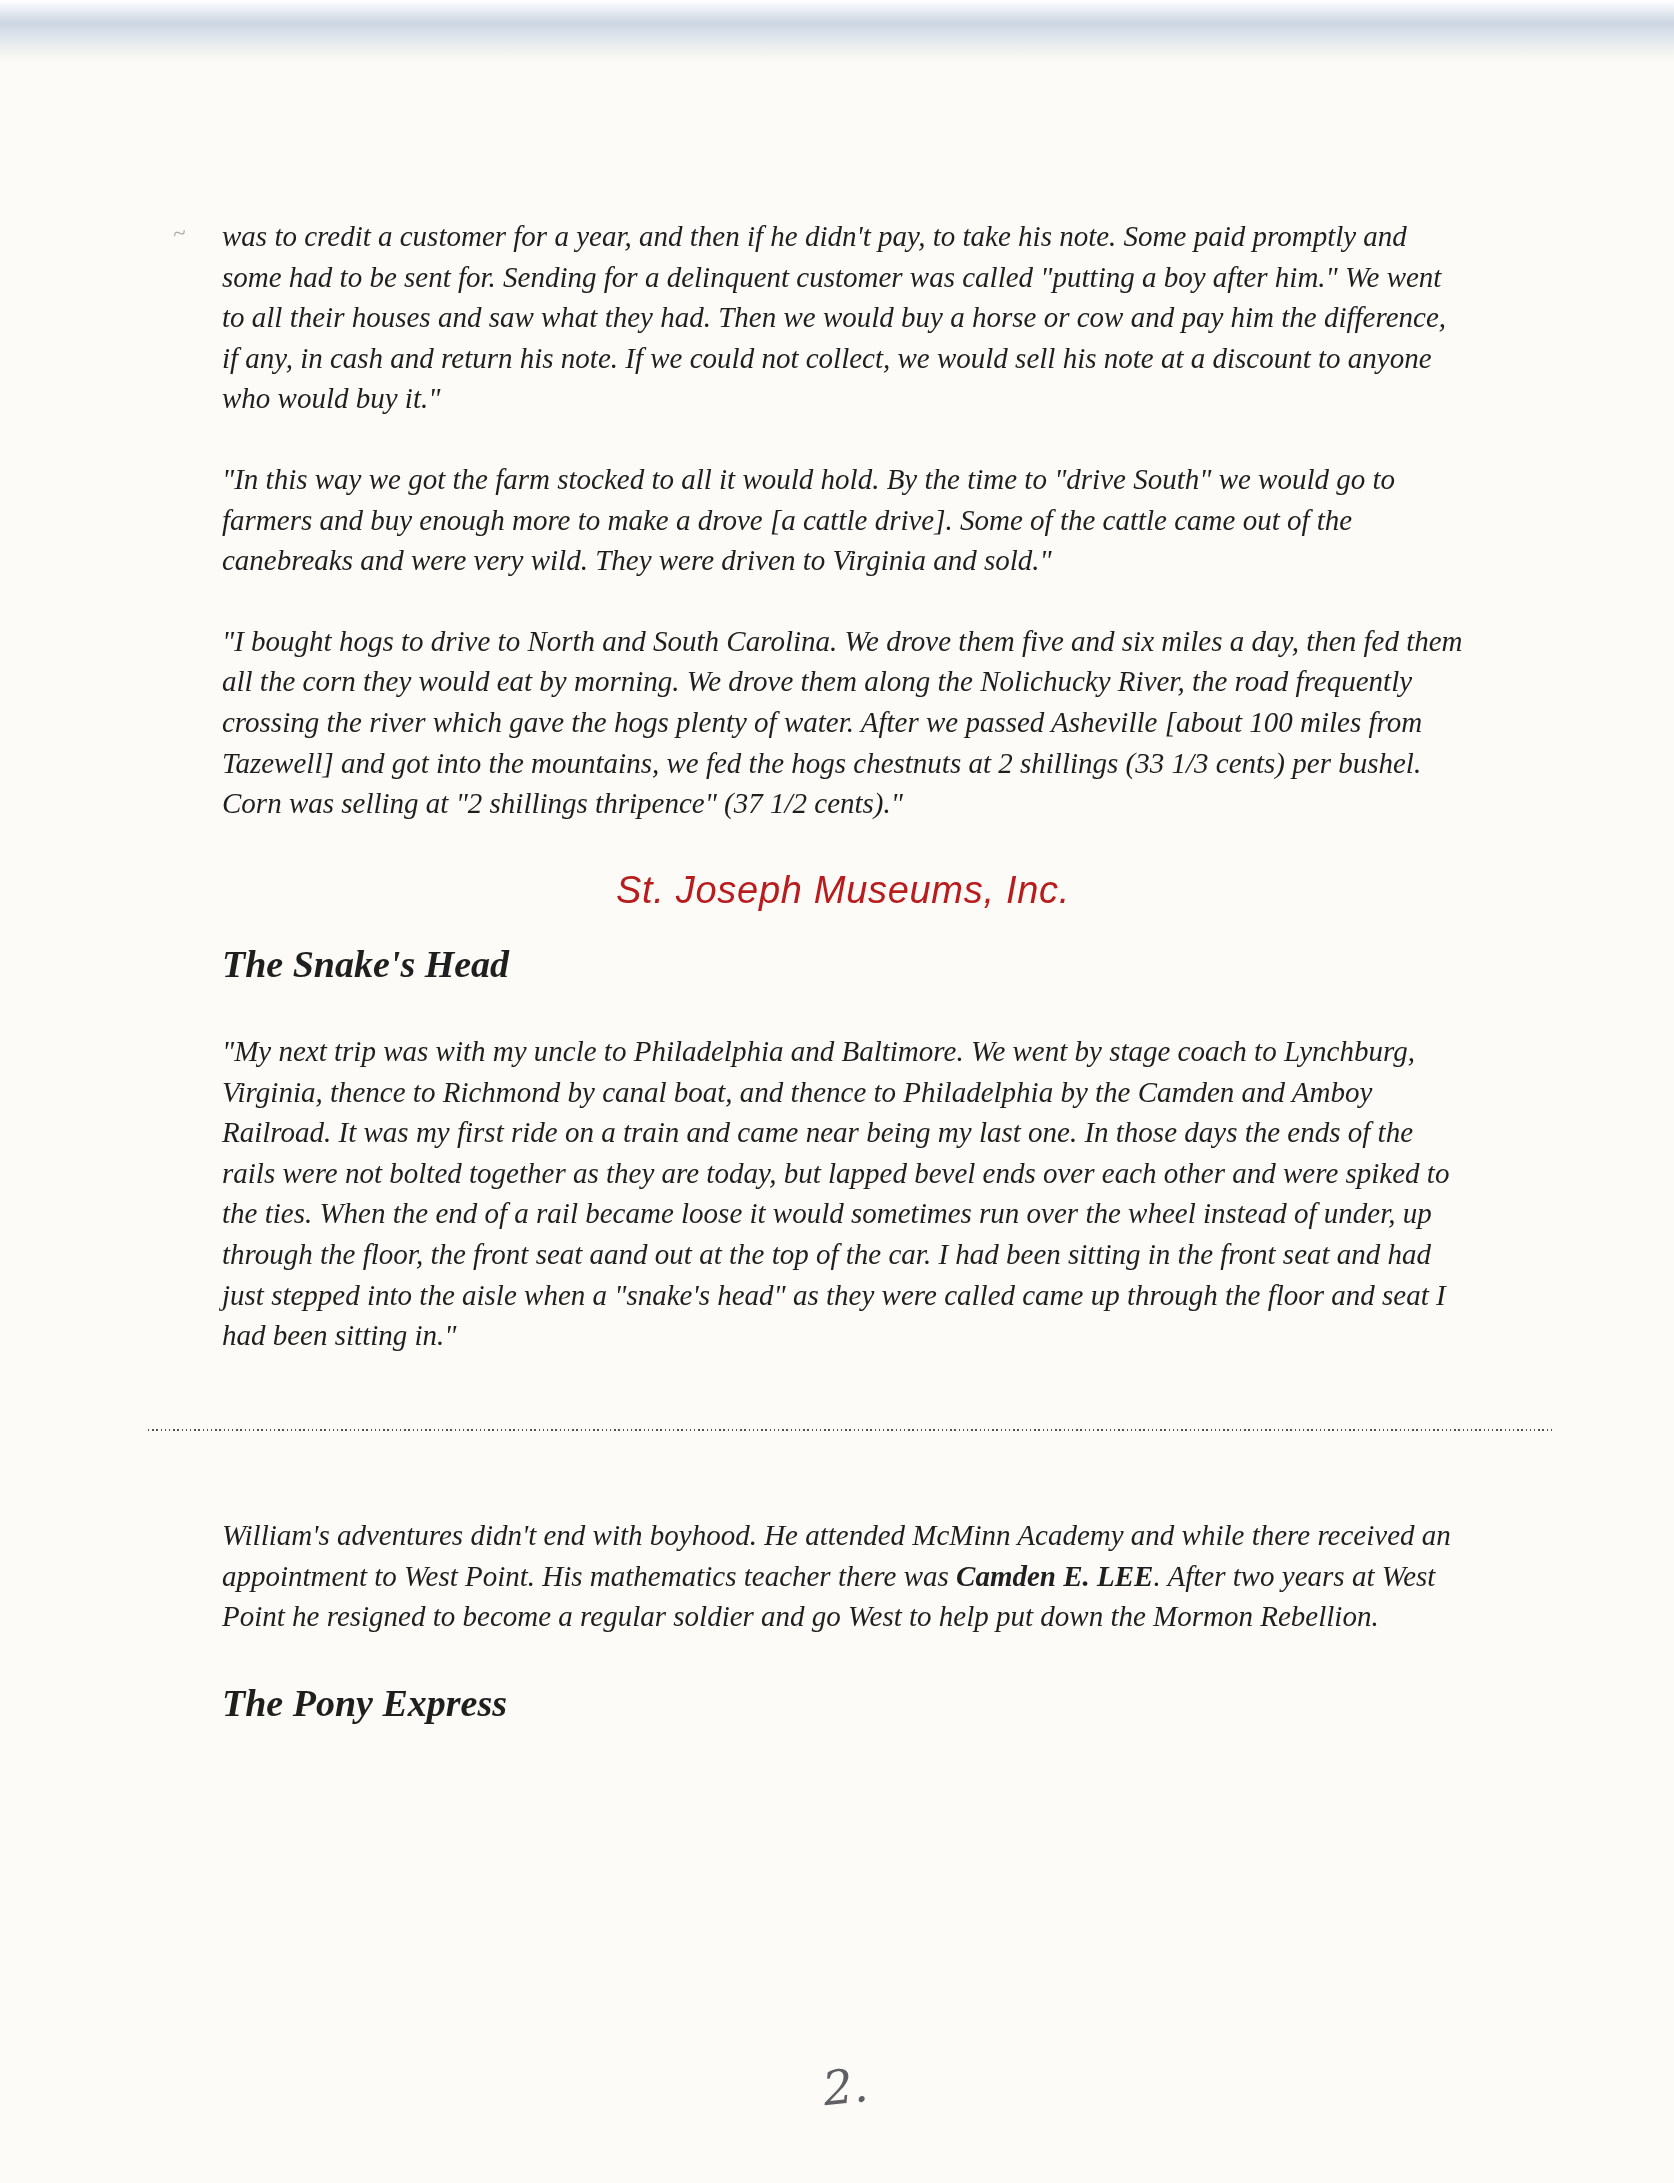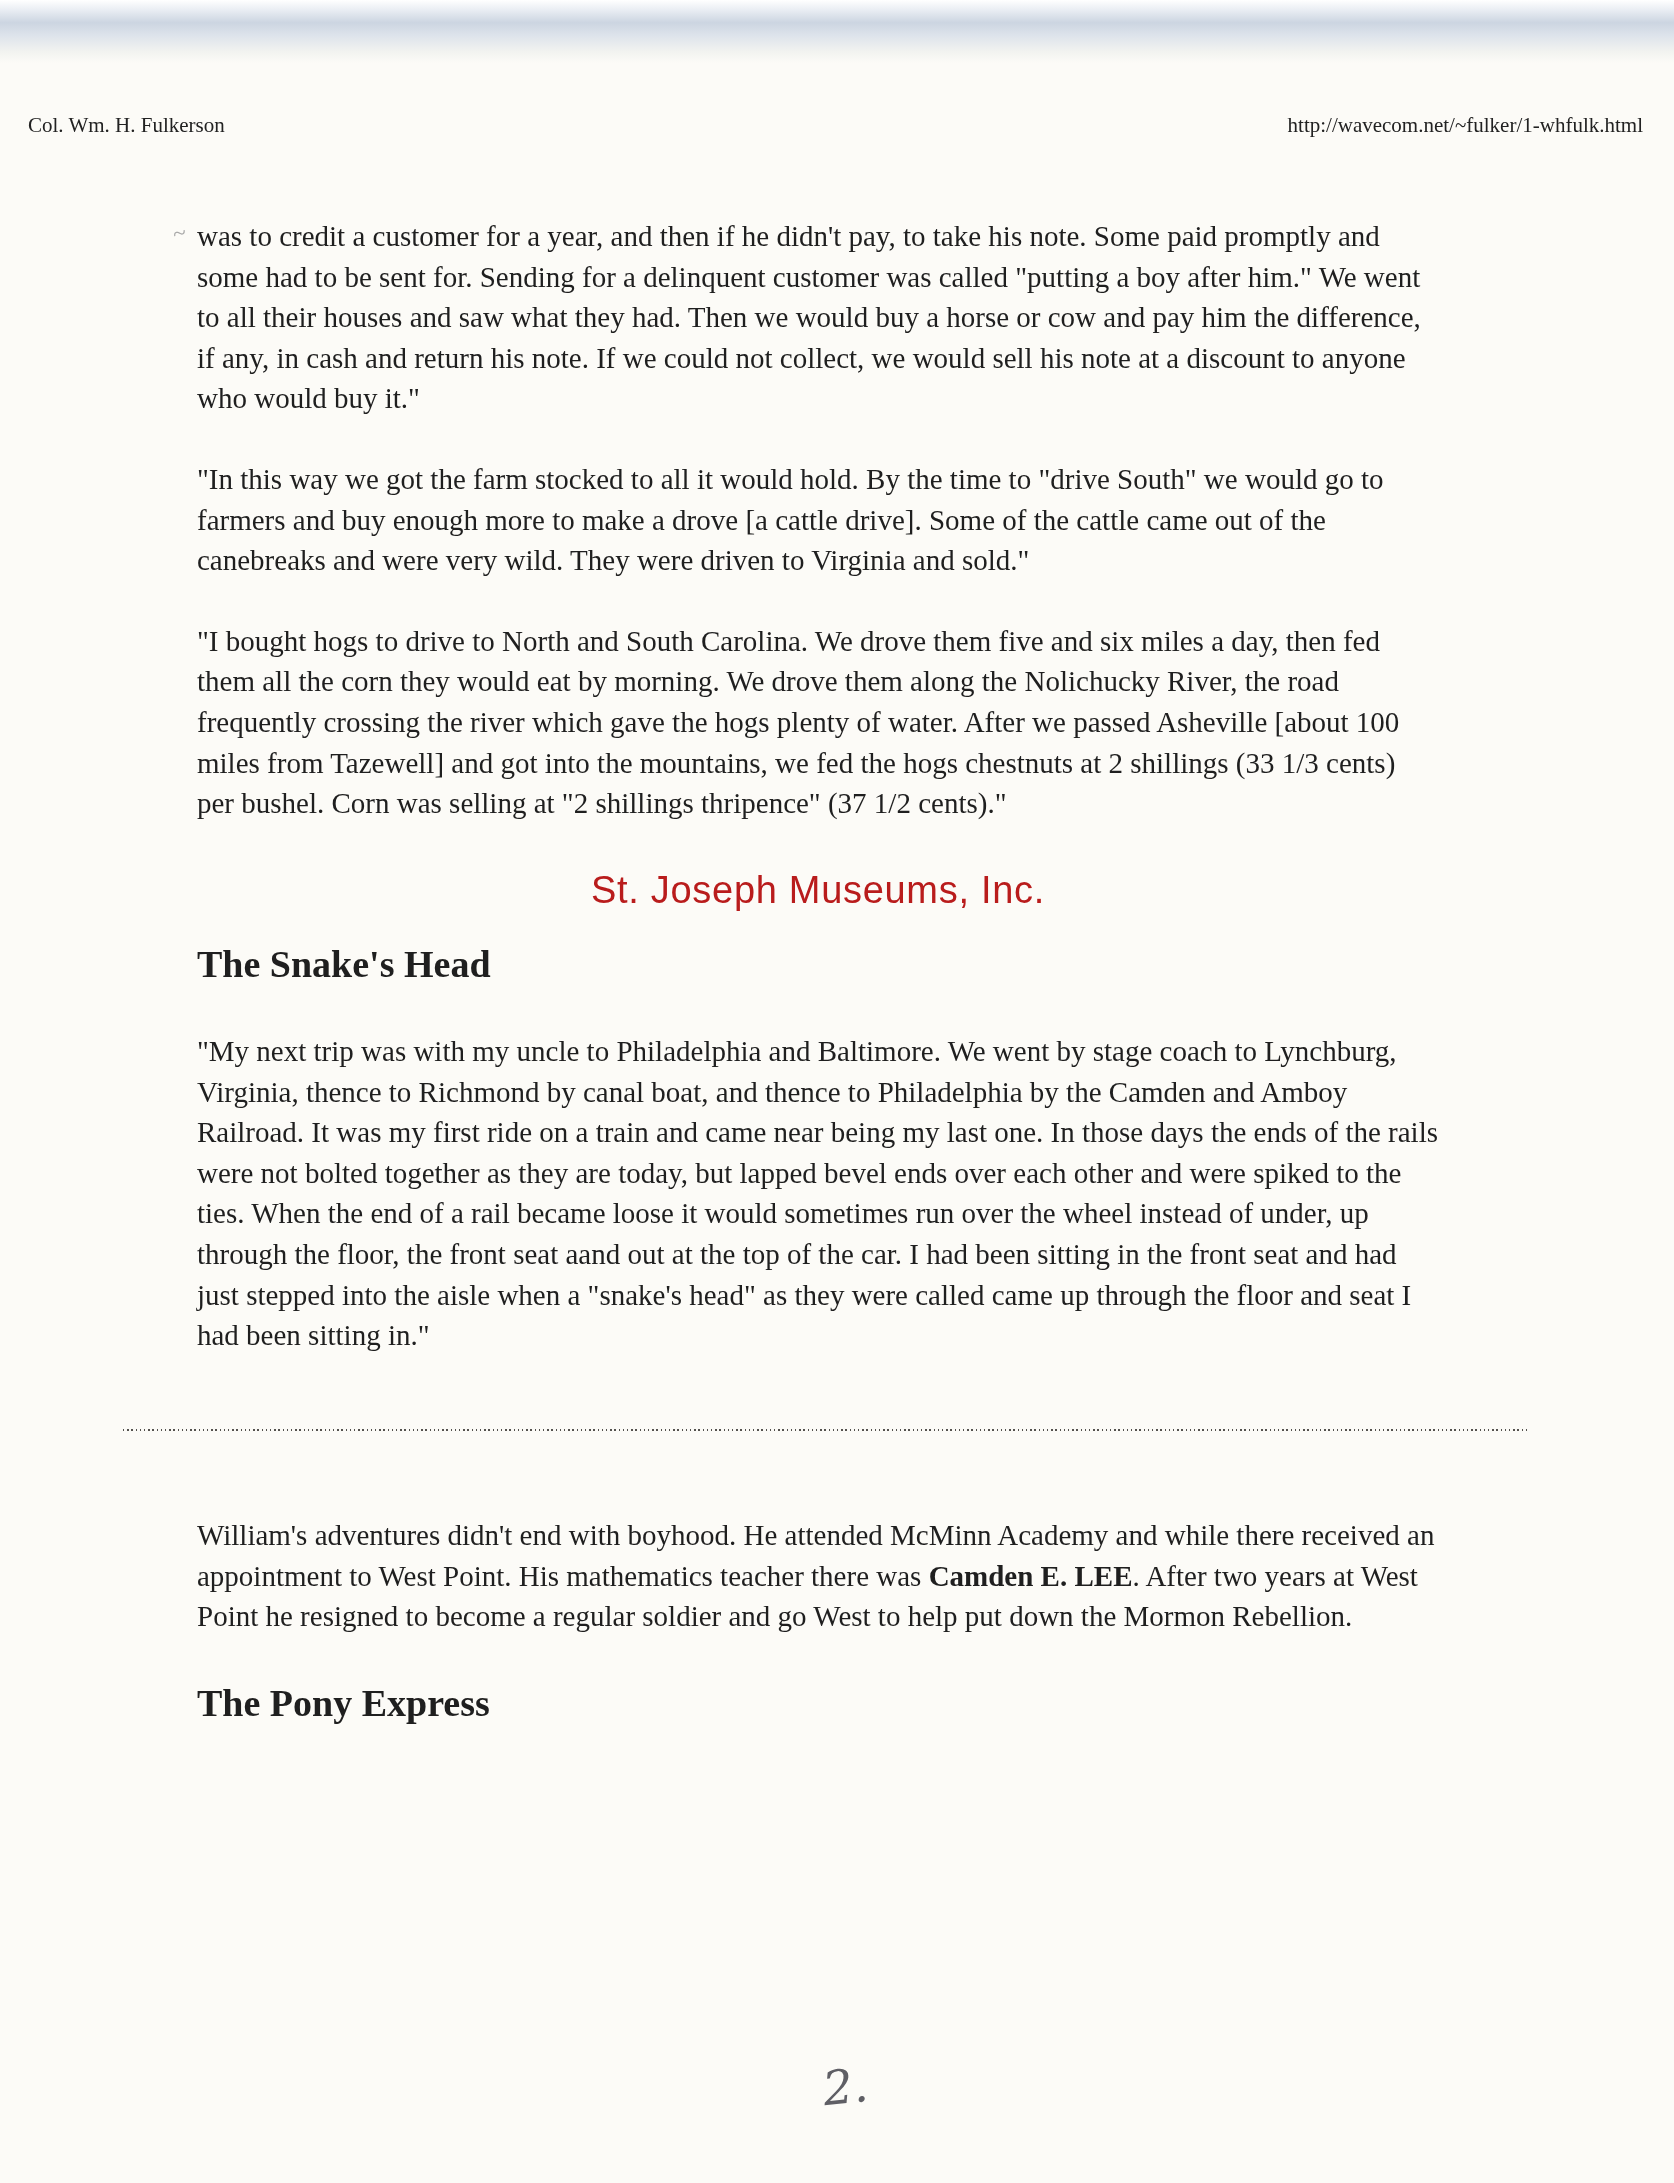--- a/index.html
+++ b/index.html
@@ -39,25 +39,26 @@
     display: flex;
     justify-content: space-between;
     align-items: baseline;
     font-size: 21px;
     color: #222;
   }
 
   .content {
     position: absolute;
     top: 216px;
-    left: 197px;
+    left: 222px;
     width: 1242px;
     font-size: 29px;
     line-height: 1.4;
     text-align: left;
+    font-style: italic;
   }
 
   .content p { margin: 0 0 40px 0; }
 
   .watermark {
     text-align: center;
     font-family: "Liberation Sans", "DejaVu Sans", sans-serif;
     font-size: 38px;
     color: #b91c1c;
     letter-spacing: 0.7px;
@@ -100,24 +101,20 @@
     transform: rotate(-12deg);
   }
 </style>
 </head>
 <body>
 
 <div class="page">
 
   <div class="scan-band"></div>
 
-  <div class="header">
-    <span>Col. Wm. H. Fulkerson</span>
-    <span>http://wavecom.net/~fulker/1-whfulk.html</span>
-  </div>
 
   <span class="pencil-mark">~</span>
 
   <div class="content">
 
     <p>was to credit a customer for a year, and then if he didn't pay, to take his note. Some paid promptly and some had to be sent for. Sending for a delinquent customer was called "putting a boy after him." We went to all their houses and saw what they had. Then we would buy a horse or cow and pay him the difference, if any, in cash and return his note. If we could not collect, we would sell his note at a discount to anyone who would buy it."</p>
 
     <p>"In this way we got the farm stocked to all it would hold. By the time to "drive South" we would go to farmers and buy enough more to make a drove [a cattle drive]. Some of the cattle came out of the canebreaks and were very wild. They were driven to Virginia and sold."</p>
 
     <p>"I bought hogs to drive to North and South Carolina. We drove them five and six miles a day, then fed them all the corn they would eat by morning. We drove them along the Nolichucky River, the road frequently crossing the river which gave the hogs plenty of water. After we passed Asheville [about 100 miles from Tazewell] and got into the mountains, we fed the hogs chestnuts at 2 shillings (33 1/3 cents) per bushel. Corn was selling at "2 shillings thripence" (37 1/2 cents)."</p>

